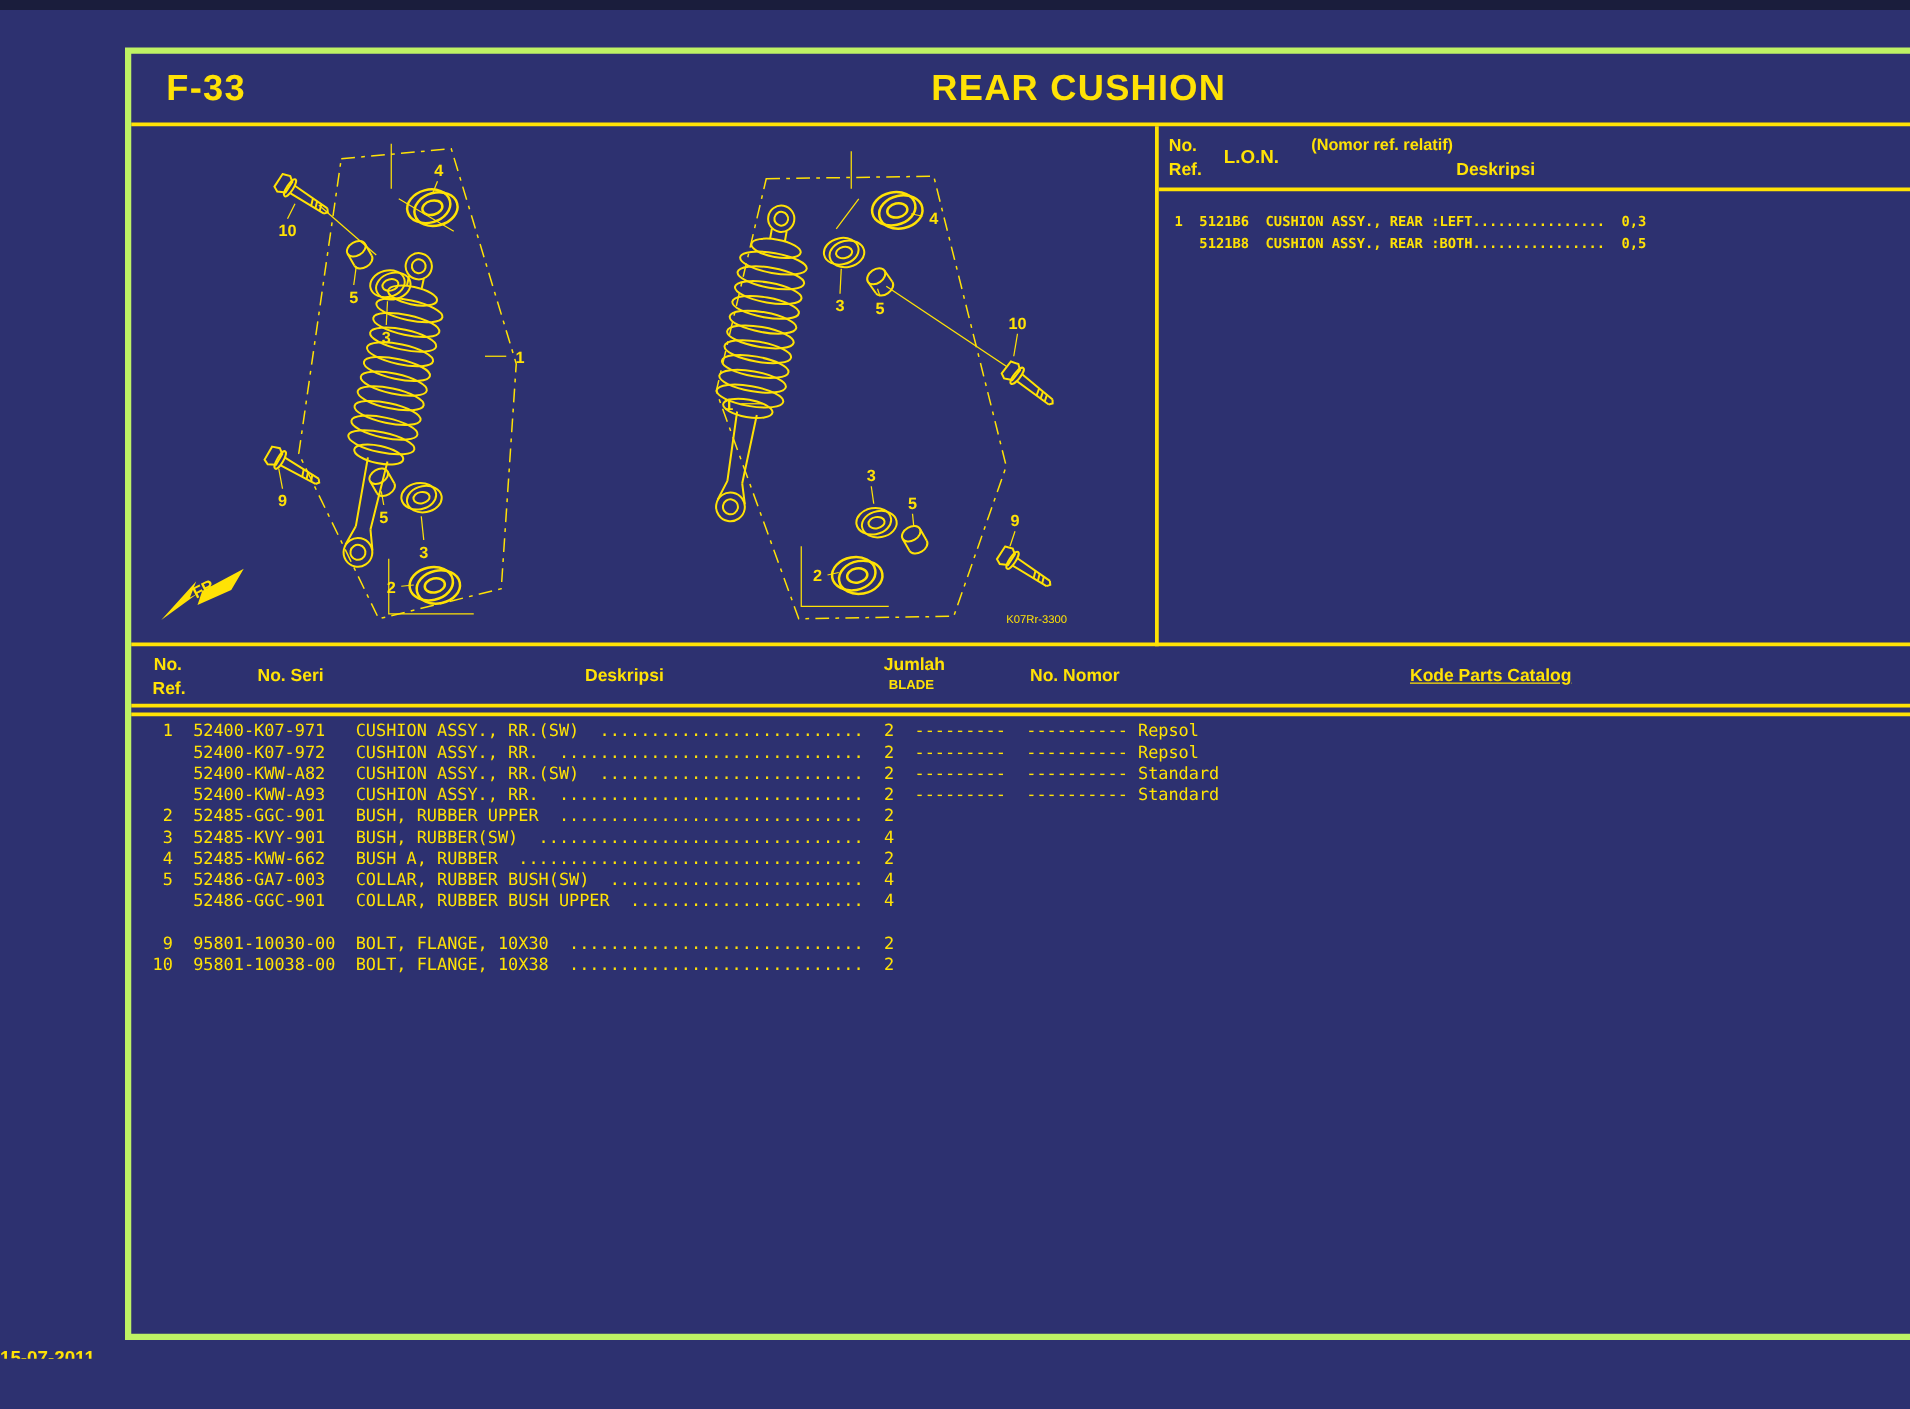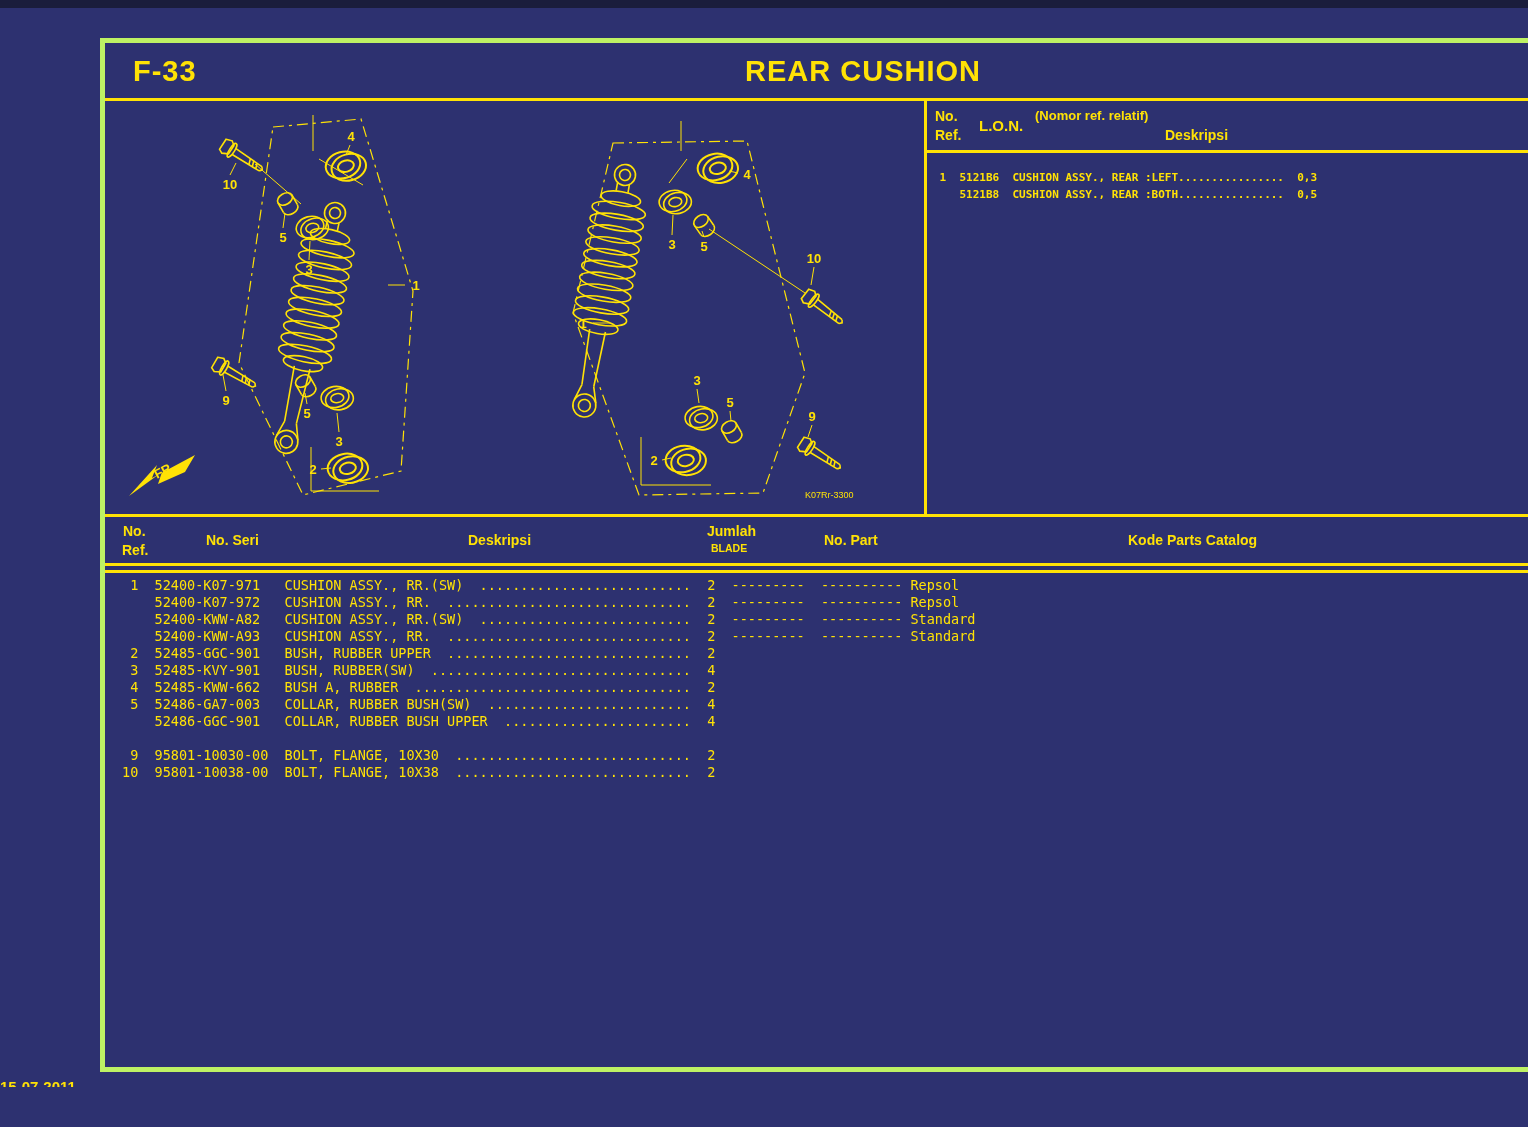--- a/index.html
+++ b/index.html
@@ -15,37 +15,37 @@
   .page-title{position:absolute;left:0;top:12px;width:100%;text-align:center;
               font-size:29px;font-weight:bold;color:#ffe205;letter-spacing:1px;}
   .diagram-svg{position:absolute;left:0;top:58px;}
   .vdivider{position:absolute;left:819px;top:58px;width:3px;height:416px;background:#ffe205;}
   .frt-panel{position:absolute;left:822px;top:58px;right:0;height:416px;color:#ffe205;}
   .frt-header{position:relative;height:52px;border-bottom:3px solid #ffe205;
               box-sizing:border-box;font-weight:bold;font-size:14px;}
   .frt-header span{position:absolute;white-space:nowrap;}
   .fh-no{left:8px;top:7px;}  .fh-ref{left:8px;top:26px;}
   .fh-lon{left:52px;top:16px;font-size:15px;}
-  .fh-rel{left:108px;top:7px;font-size:13px;}
+  .fh-rel{left:122px;top:7px;font-size:13px;}
   .fh-desk{left:238px;top:26px;}
   .fh-frt{right:22px;top:16px;font-size:15px;}
   .frt-body{margin-top:16px;padding-left:6px;color:#ffe205;
             font-family:"DejaVu Sans Mono",monospace;font-size:11px;font-weight:bold;
             line-height:17px;white-space:pre;}
   .parts-header{position:absolute;left:0;top:471px;width:100%;height:52px;
                 border-top:3px solid #ffe205;border-bottom:3px solid #ffe205;
                 box-sizing:border-box;color:#ffe205;font-weight:bold;font-size:14px;}
   .parts-header span{position:absolute;white-space:nowrap;}
   .ph-no{left:18px;top:6px;}   .ph-ref{left:17px;top:25px;}
   .ph-part{left:101px;top:15px;}
   .ph-desk{left:363px;top:15px;}
   .ph-jml{left:602px;top:6px;}
   .ph-blade{left:606px;top:25px;font-size:10.5px;}
   .ph-seri{left:719px;top:15px;}
-  .ph-kode{left:1023px;top:15px;}
+  .ph-kode{left:1023px;top:15px;text-decoration:underline;}
   .header-line2{position:absolute;left:0;top:527px;width:100%;height:3px;background:#ffe205;}
   .parts-body{position:absolute;left:0;top:534px;width:100%;padding-left:17px;
               box-sizing:border-box;color:#ffe205;
               font-family:"DejaVu Sans Mono",monospace;font-size:13.5px;font-weight:normal;
               line-height:17px;white-space:pre;}
   .footer-date{position:absolute;left:0;top:1078px;width:100%;height:9px;overflow:hidden;
                text-align:left;color:#ffe205;font-weight:bold;font-size:15px;}
   
   .ln{stroke:#ffe205;fill:none;stroke-width:1.6;}
   .thin{stroke:#ffe205;fill:none;stroke-width:1;}
@@ -204,21 +204,21 @@
       <div class="frt-body" id="frt-body"><div> 1  5121B6  CUSHION ASSY., REAR :LEFT................  0,3</div><div>    5121B8  CUSHION ASSY., REAR :BOTH................  0,5</div></div>
     </div>
 
     <div class="parts-header">
       <span class="ph-no">No.</span>
       <span class="ph-ref">Ref.</span>
       <span class="ph-part">No. Seri</span>
       <span class="ph-desk">Deskripsi</span>
       <span class="ph-jml">Jumlah</span>
       <span class="ph-blade">BLADE</span>
-      <span class="ph-seri">No. Part</span>
+      <span class="ph-seri">No. Nomor</span>
       <span class="ph-kode">Kode Parts Catalog</span>
     </div>
     <div class="header-line2"></div>
     <div class="parts-body" id="parts-body"><div> 1  52400-K07-971   CUSHION ASSY., RR.(SW)  ..........................  2  ---------  ---------- Repsol</div><div>    52400-K07-972   CUSHION ASSY., RR.  ..............................  2  ---------  ---------- Repsol</div><div>    52400-KWW-A82   CUSHION ASSY., RR.(SW)  ..........................  2  ---------  ---------- Standard</div><div>    52400-KWW-A93   CUSHION ASSY., RR.  ..............................  2  ---------  ---------- Standard</div><div> 2  52485-GGC-901   BUSH, RUBBER UPPER  ..............................  2</div><div> 3  52485-KVY-901   BUSH, RUBBER(SW)  ................................  4</div><div> 4  52485-KWW-662   BUSH A, RUBBER  ..................................  2</div><div> 5  52486-GA7-003   COLLAR, RUBBER BUSH(SW)  .........................  4</div><div>    52486-GGC-901   COLLAR, RUBBER BUSH UPPER  .......................  4</div><div>&nbsp;</div><div> 9  95801-10030-00  BOLT, FLANGE, 10X30  .............................  2</div><div>10  95801-10038-00  BOLT, FLANGE, 10X38  .............................  2</div></div>
 
   </div>
 
   <div class="footer-date">
     <span>15-07-2011</span>
   </div>

